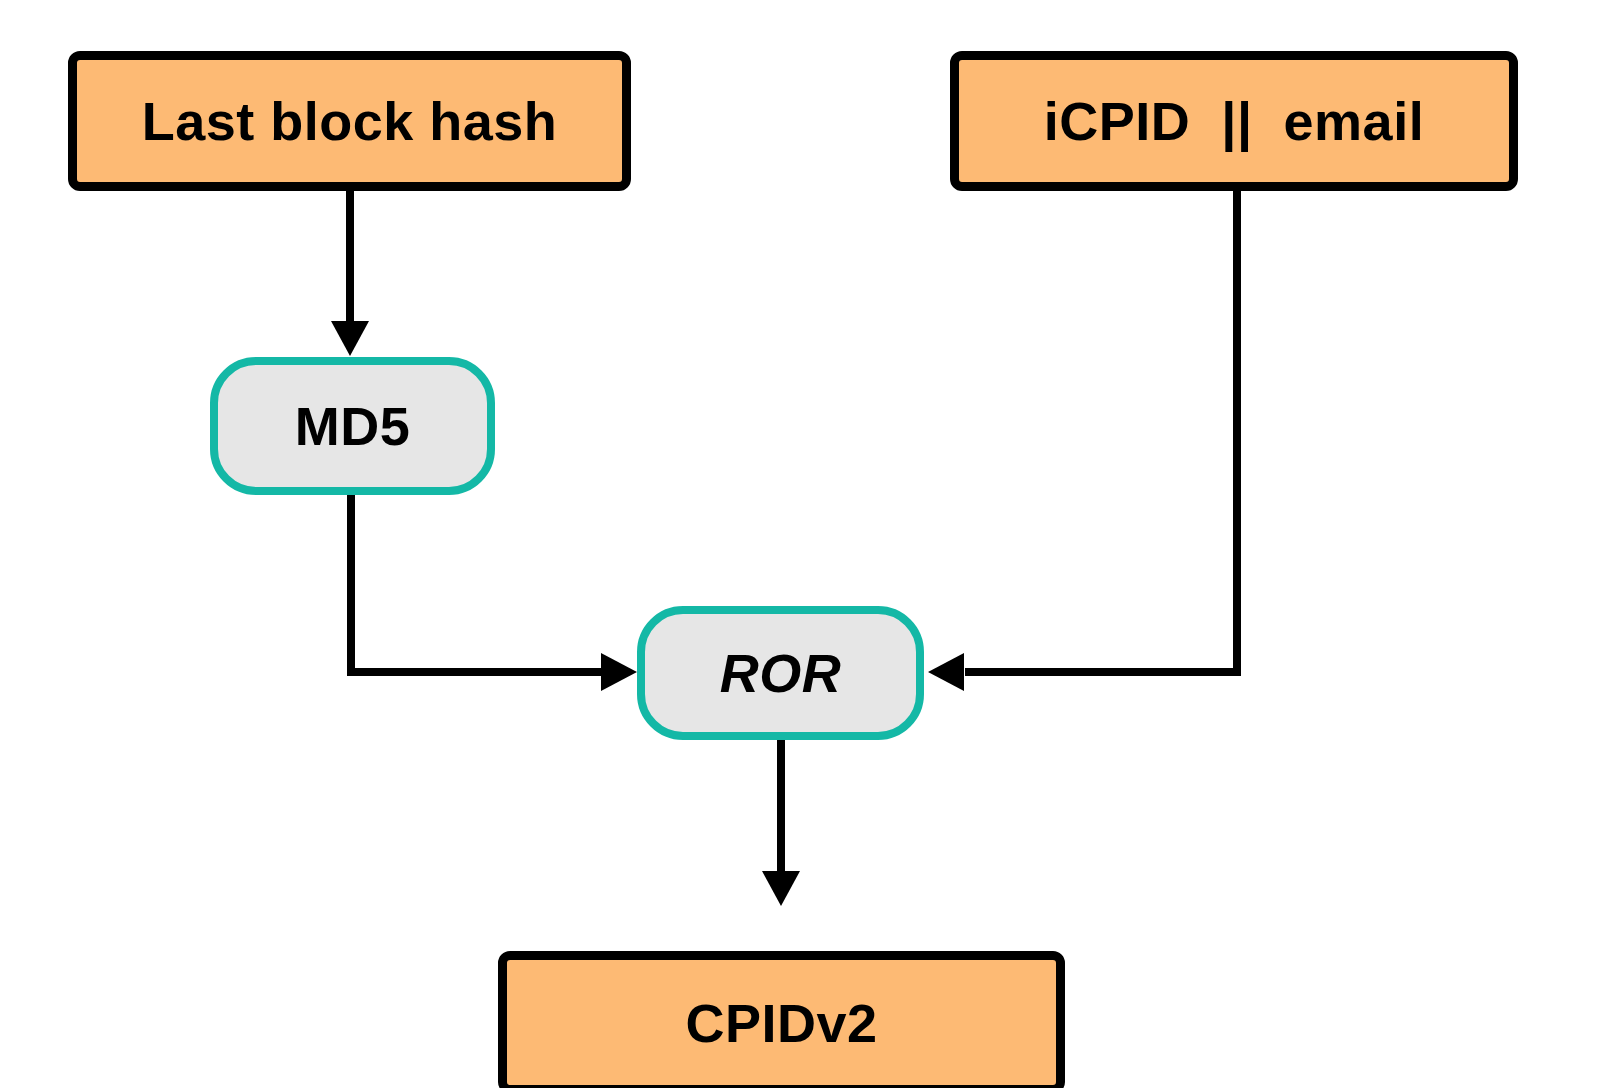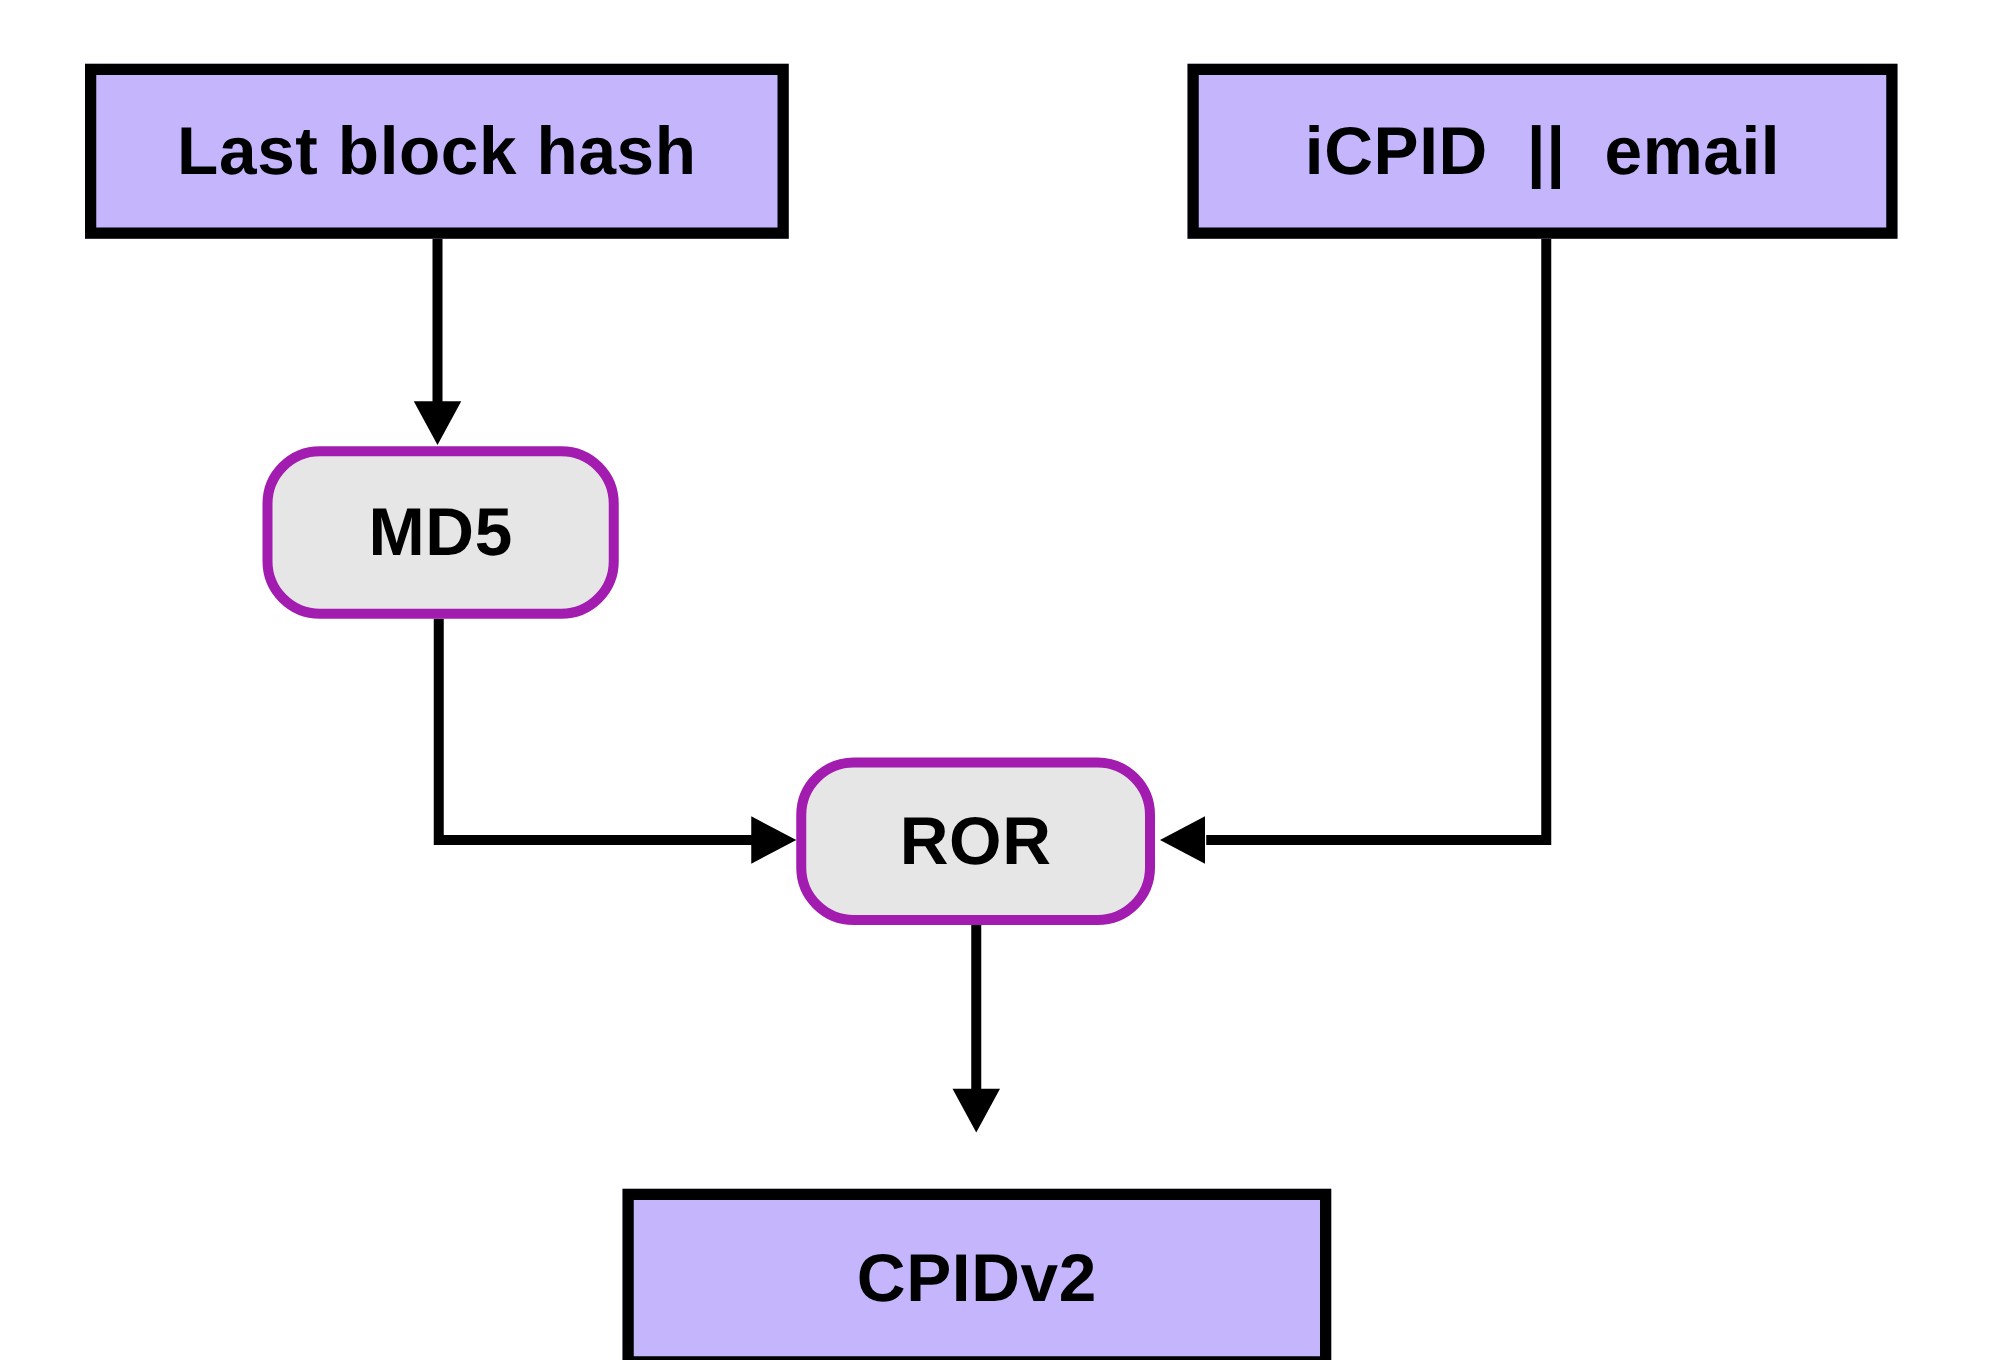--- a/index.html
+++ b/index.html
@@ -42,33 +42,33 @@
   }
   .node-label {
     font-weight: bold;
     font-size: 54px;
     color: #000000;
     white-space: pre;
     line-height: 1;
     letter-spacing: 0.5px;
   }
   .shape-rect {
-    background: #c4b5fd;
+    background: #fdba74;
     border: 9px solid #000000;
-    border-radius: 0;
+    border-radius: 12px;
   }
   .shape-rounded {
     background: #e6e6e6;
-    border: 8px solid #a21caf;
+    border: 8px solid #14b8a6;
     border-radius: 46px;
   }
   .node-last-block-hash { left: 68px;  top: 51px;  width: 563px; height: 140px; }
   .node-icpid-email     { left: 950px; top: 51px;  width: 568px; height: 140px; text-align: center; }
   .node-md5             { left: 210px; top: 357px; width: 285px; height: 138px; }
-  .node-ror             { left: 637px; top: 606px; width: 287px; height: 134px; }
+  .node-ror             { left: 637px; top: 606px; width: 287px; height: 134px; font-style: italic; }
   .node-cpidv2          { left: 498px; top: 907px; width: 567px; height: 143px; margin-top: 44px; }
 </style>
 </head>
 <body>
 
 <div class="canvas">
 
   <svg class="edges-layer" viewBox="0 0 1600 1088" xmlns="http://www.w3.org/2000/svg">
 
     <path class="edge-path" d="M350 191 V322"></path>

